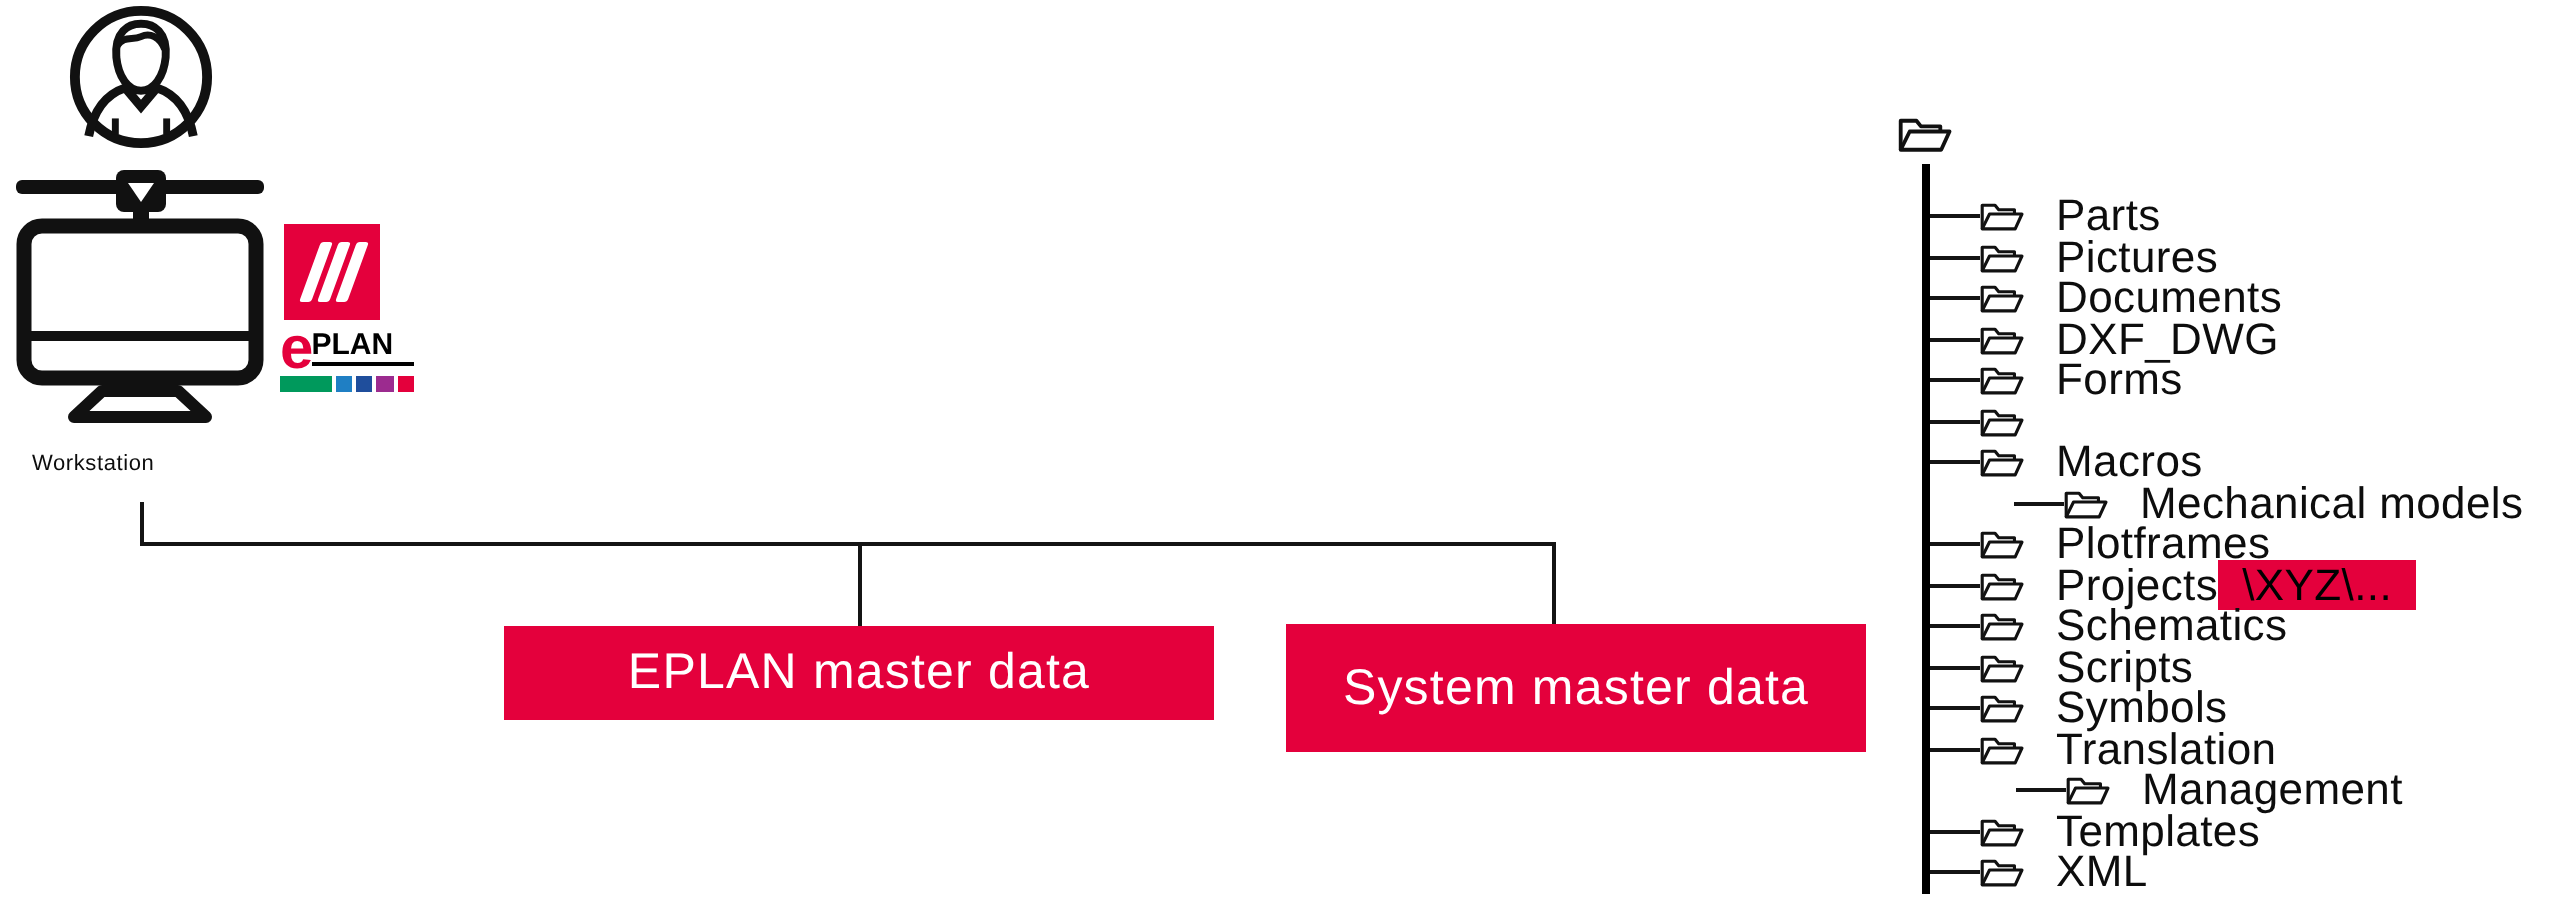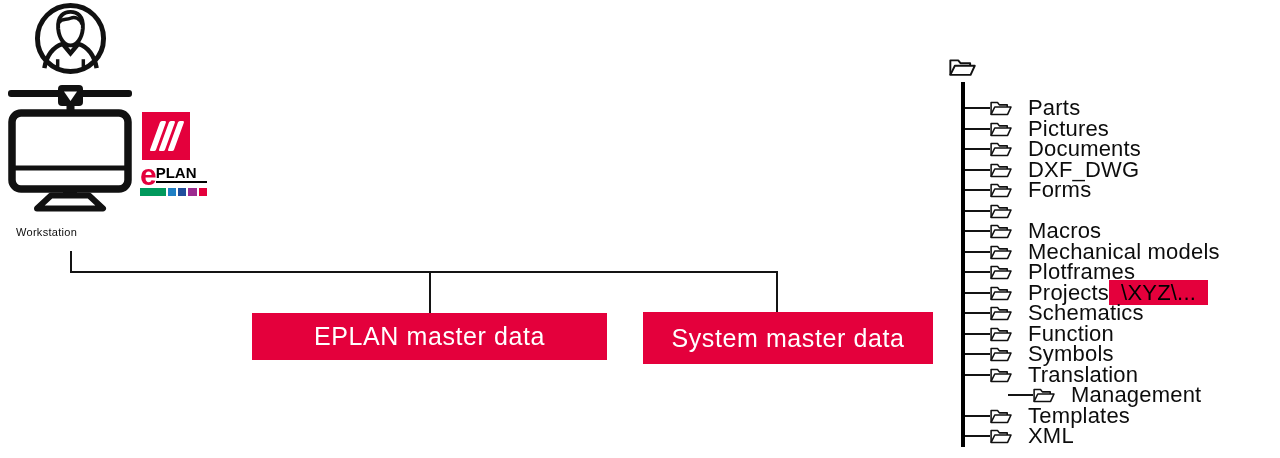--- a/index.html
+++ b/index.html
@@ -30,21 +30,21 @@
   
   .conn{position:absolute;background:var(--line);}
   .conn-stem{left:70px;top:251px;width:2px;height:22px;}
   .conn-h{left:70px;top:271px;width:708px;height:2px;}
   .conn-drop1{left:429px;top:271px;width:2px;height:42px;}
   .conn-drop2{left:776px;top:271px;width:2px;height:41px;}
 
   
   .node-box{position:absolute;background:var(--accent);color:#fff;display:flex;align-items:center;justify-content:center;font-size:25px;letter-spacing:0.6px;white-space:nowrap;}
   .node-eplan{left:252px;top:313px;width:355px;height:47px;}
-  .node-system{left:643px;top:312px;width:290px;height:52px;}
+  .node-system{left:643px;top:312px;width:290px;height:64px;}
 
   
   .tree-root-icon{left:949px;top:57px;width:27px;height:20px;}
   .tree-trunk{position:absolute;left:961px;top:82px;width:4px;height:365px;background:#000;}
   .tree-row{position:absolute;left:965px;height:20px;display:flex;align-items:center;}
   .branch{width:25px;height:2px;background:var(--line);flex:none;}
   .folder-icon{width:22px;height:16px;flex:none;display:block;}
   .tree-label{margin-left:16px;font-size:22px;letter-spacing:0.2px;white-space:nowrap;color:var(--text);}
   .tree-highlight{background:var(--accent);color:#000;padding:0 12px;}
 </style>
@@ -169,21 +169,21 @@
   </div>
 
   <div class="tree-row" style="top: 221px;">
     <div class="branch"></div>
     <svg class="folder-icon" viewBox="0 0 24 17">
             <use href="#folder-sym"></use>
           </svg>
     <div class="tree-label"><span class="label-text">Macros</span></div>
   </div>
 
-  <div class="tree-row" style="top: 241.5px;">
+  <div class="tree-row" style="top: 241.5px; padding-left: 42px;">
     <div class="branch"></div>
     <svg class="folder-icon" viewBox="0 0 24 17">
             <use href="#folder-sym"></use>
           </svg>
     <div class="tree-label"><span class="label-text">Mechanical models</span></div>
   </div>
 
   <div class="tree-row" style="top: 262px;">
     <div class="branch"></div>
     <svg class="folder-icon" viewBox="0 0 24 17">
@@ -206,21 +206,21 @@
             <use href="#folder-sym"></use>
           </svg>
     <div class="tree-label"><span class="label-text">Schematics</span></div>
   </div>
 
   <div class="tree-row" style="top: 323.5px;">
     <div class="branch"></div>
     <svg class="folder-icon" viewBox="0 0 24 17">
             <use href="#folder-sym"></use>
           </svg>
-    <div class="tree-label"><span class="label-text">Function</span></div>
+    <div class="tree-label"><span class="label-text">Scripts</span></div>
   </div>
 
   <div class="tree-row" style="top: 344px;">
     <div class="branch"></div>
     <svg class="folder-icon" viewBox="0 0 24 17">
             <use href="#folder-sym"></use>
           </svg>
     <div class="tree-label"><span class="label-text">Symbols</span></div>
   </div>
 

